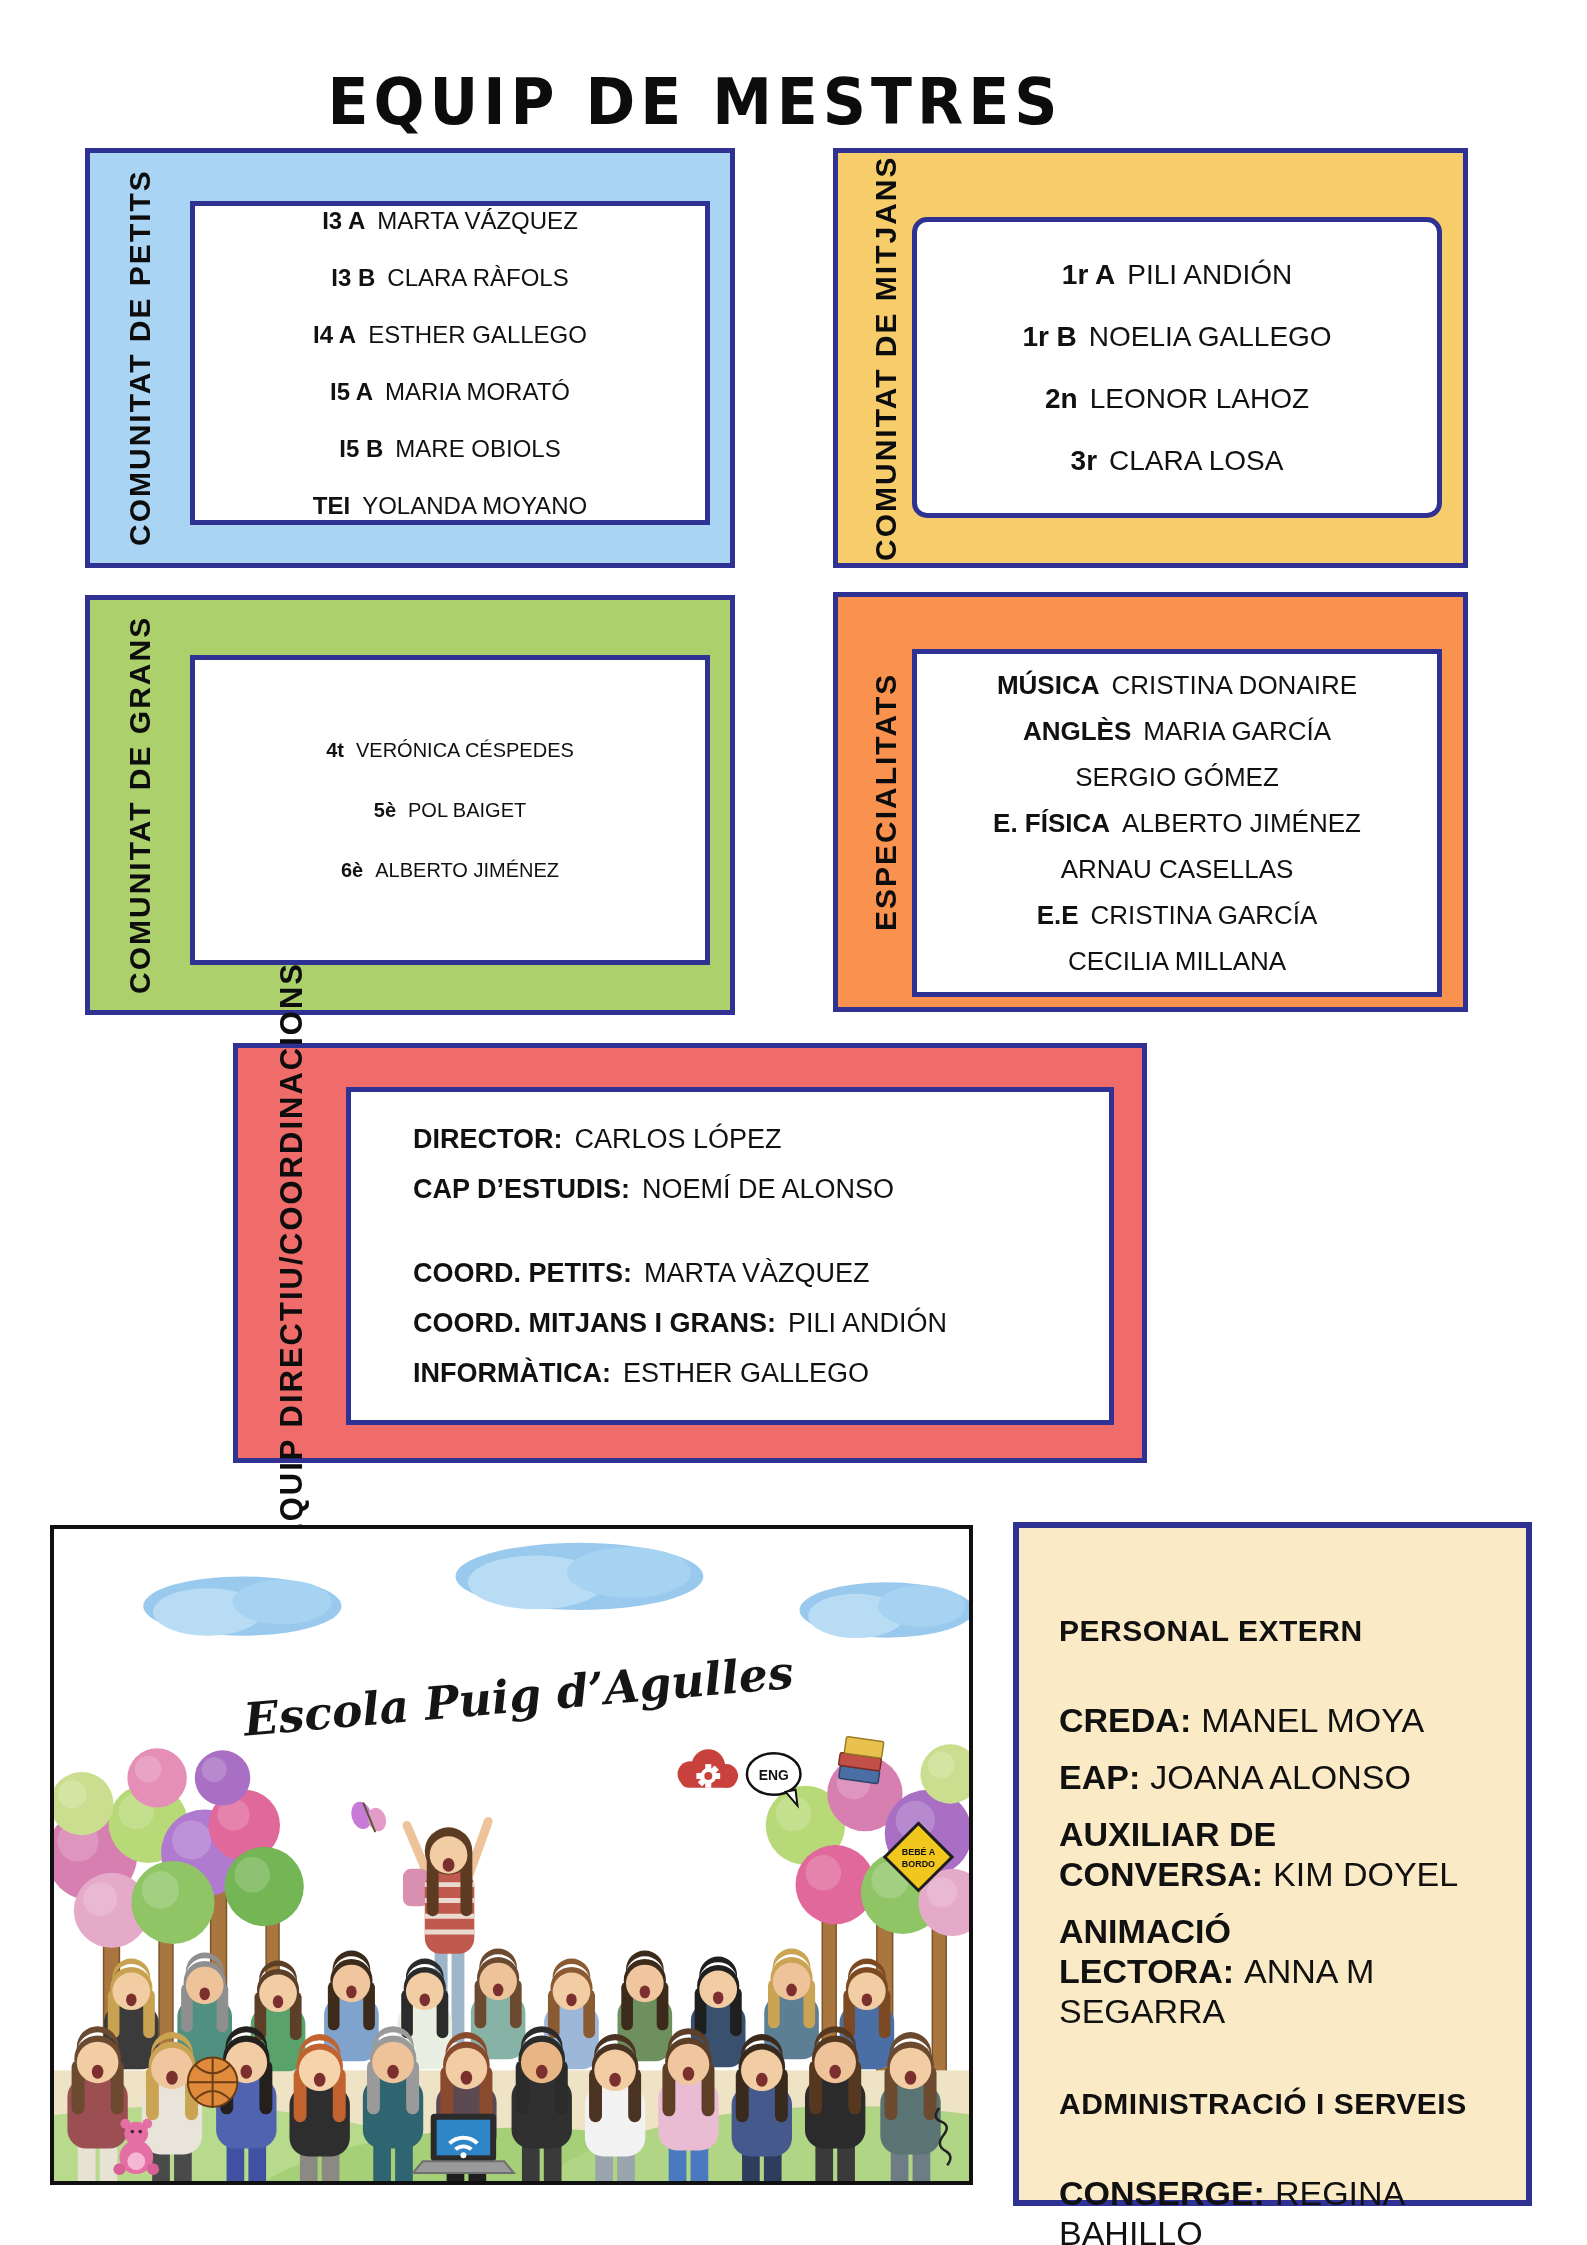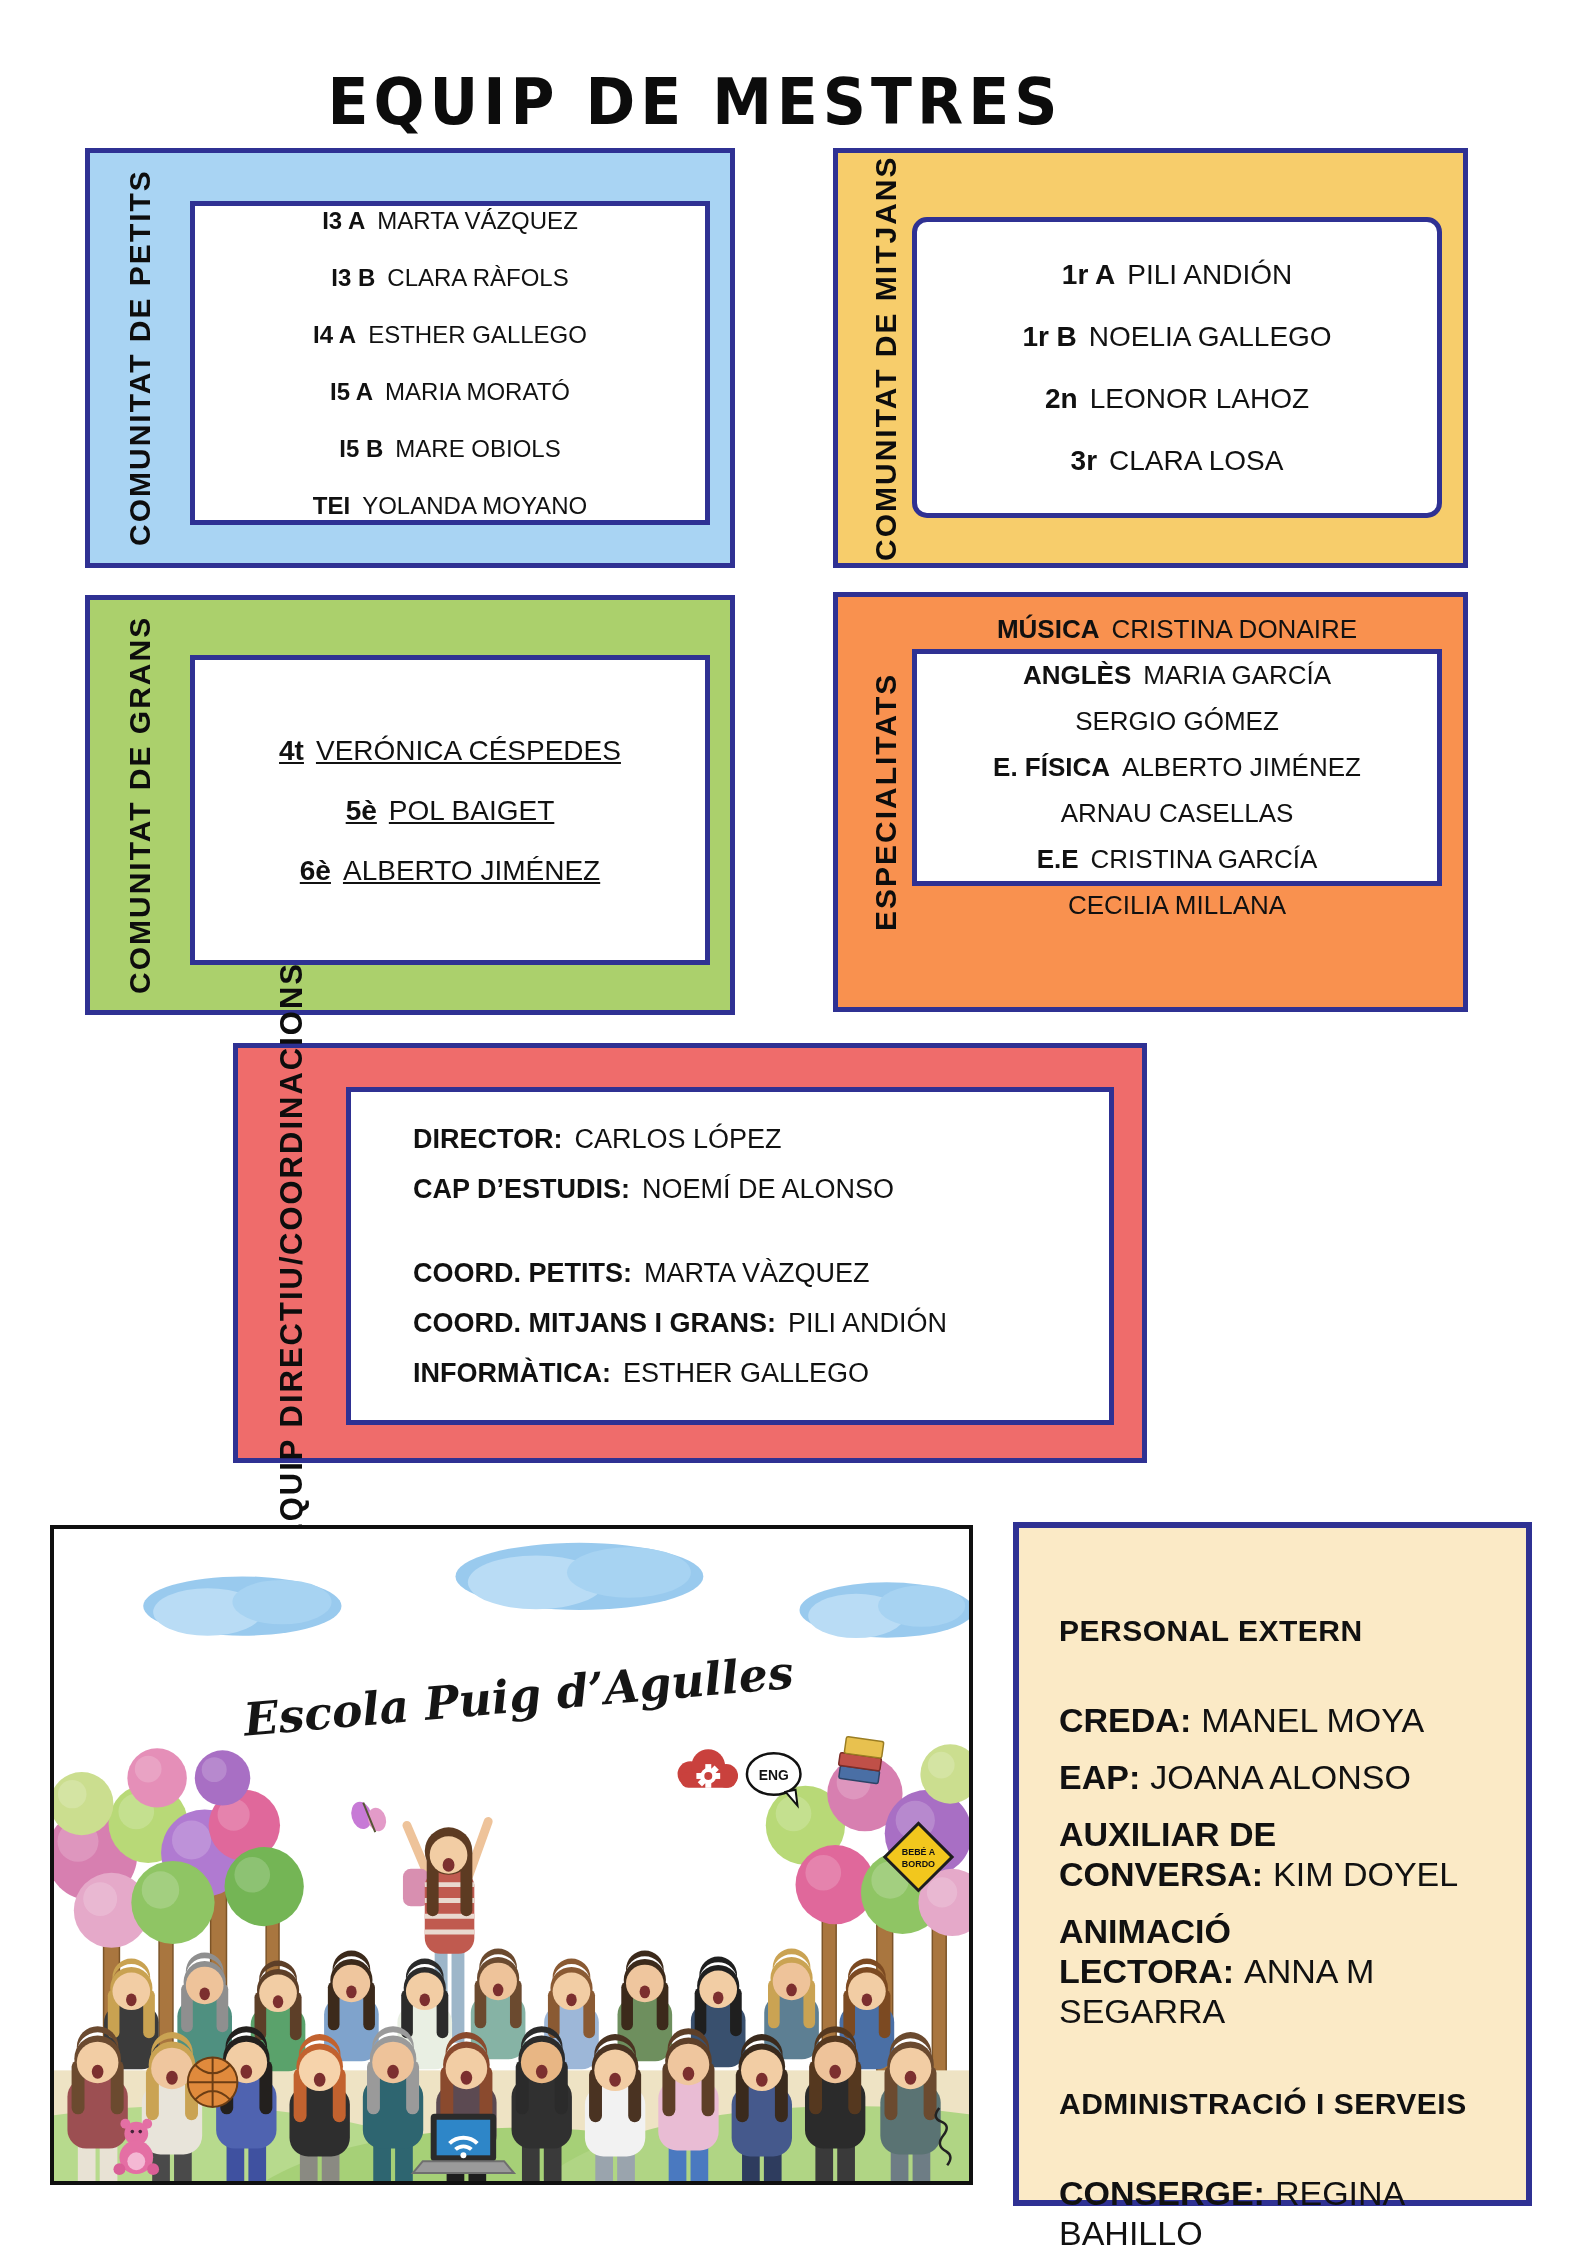--- a/index.html
+++ b/index.html
@@ -25,21 +25,21 @@
   .srow{text-align:center;white-space:nowrap;}
   .srow .tag{font-weight:bold;margin-right:12px;}
   .rows.leftalign{align-items:flex-start;}
   .rows.leftalign .srow{text-align:left;}
 
   
   .rows.petits  .srow{font-size:24px;line-height:33px;}
   .rows.petits{gap:24px;}
   .rows.mitjans .srow{font-size:28px;line-height:33px;}
   .rows.mitjans{gap:29px;}
-  .rows.grans   .srow{font-size:28px;line-height:33px;text-decoration:underline;}
+  .rows.grans   .srow{font-size:20px;line-height:33px;}
   .rows.grans{gap:27px;}
   .rows.espec   .srow{font-size:26px;line-height:31px;}
   .rows.espec{gap:15px;}
   .rows.direc   .srow{font-size:27px;line-height:33px;}
   .rows.direc{gap:17px;padding-left:62px;}
   .rows.direc .srow.gap{margin-top:34px;}
 
   
   .extern-box{position:absolute;left:1013px;top:1522px;width:519px;height:684px;
       background:#fbeac6;border:6px solid #2f3193;box-sizing:border-box;padding:80px 40px;}
@@ -93,21 +93,21 @@
       <div class="rows grans">
           <div class="srow"><span class="tag">4t</span><span class="name">VERÓNICA CÉSPEDES</span></div>
           <div class="srow"><span class="tag">5è</span><span class="name">POL BAIGET</span></div>
           <div class="srow"><span class="tag">6è</span><span class="name">ALBERTO JIMÉNEZ</span></div>
         </div>
     </div>
   </div>
 
   <div class="cbox" style="left:833px;top:592px;width:635px;height:420px;background:#f9914f;">
     <div class="vlabel" style="width:96px;font-size:30px;">ESPECIALITATS</div>
-    <div class="inner" style="left:74px;top:52px;width:530px;height:237px;">
+    <div class="inner" style="left:74px;top:52px;width:530px;height:348px;">
       <div class="rows espec">
           <div class="srow"><span class="tag">MÚSICA</span><span class="name">CRISTINA DONAIRE</span></div>
           <div class="srow"><span class="tag">ANGLÈS</span><span class="name">MARIA GARCÍA</span></div>
           <div class="srow"><span class="name">SERGIO GÓMEZ</span></div>
           <div class="srow"><span class="tag">E. FÍSICA</span><span class="name">ALBERTO JIMÉNEZ</span></div>
           <div class="srow"><span class="name">ARNAU CASELLAS</span></div>
           <div class="srow"><span class="tag">E.E</span><span class="name">CRISTINA GARCÍA</span></div>
           <div class="srow"><span class="name">CECILIA MILLANA</span></div>
         </div>
     </div>

